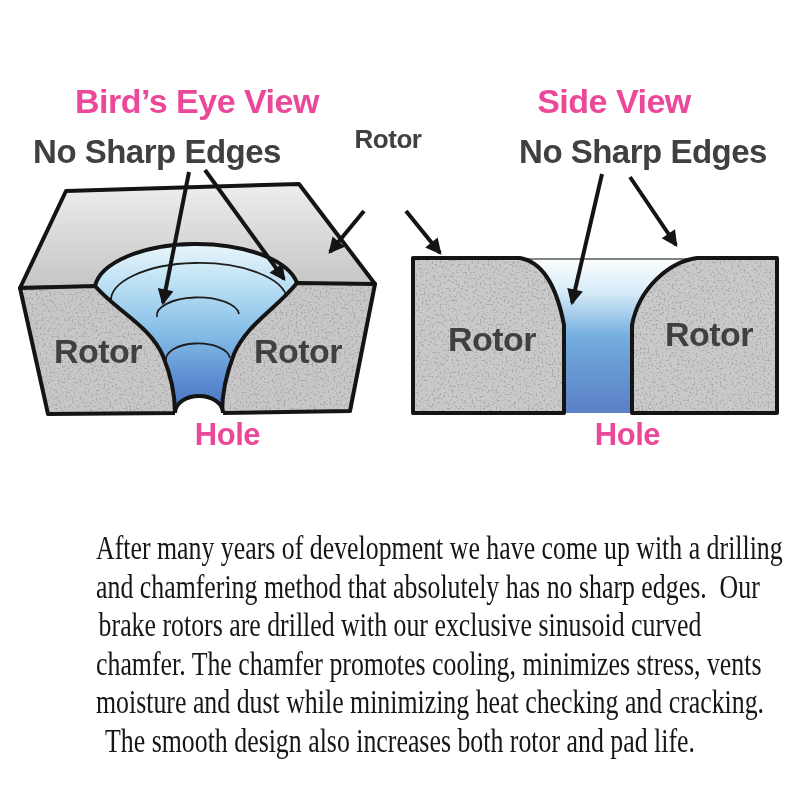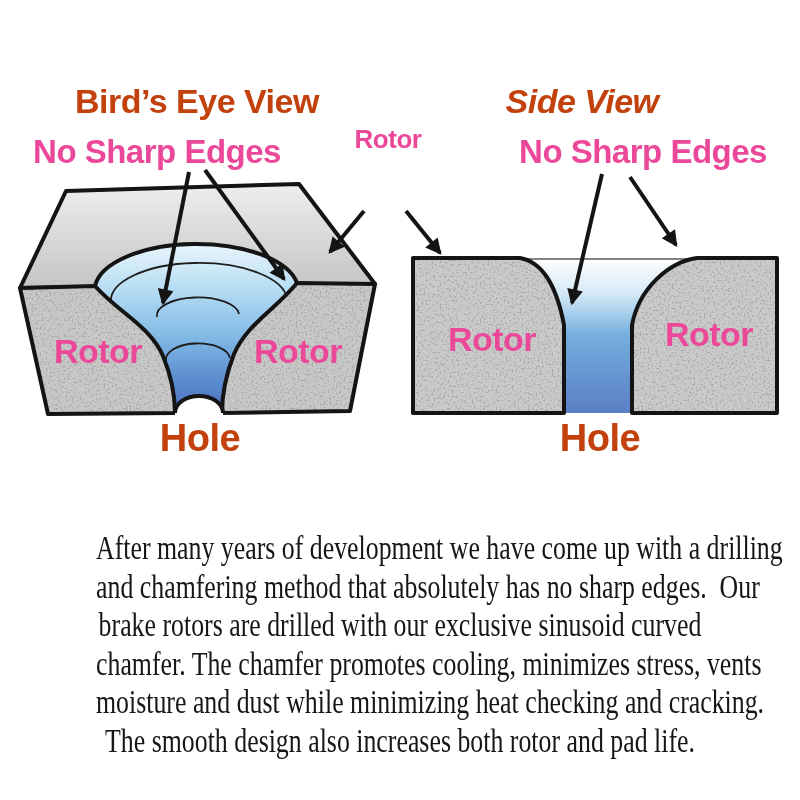--- a/index.html
+++ b/index.html
@@ -1,26 +1,26 @@
 <!DOCTYPE html>
 <html><head>
 <meta charset="utf-8">
 <style>
   html,body{margin:0;padding:0;background:#fff;}
   #canvas{position:relative;width:800px;height:800px;background:#ffffff;overflow:hidden;
           font-family:"Liberation Sans",sans-serif;}
   #diagram-svg{position:absolute;left:0;top:0;}
   .lbl{position:absolute;font-family:"Liberation Sans",sans-serif;font-weight:bold;
-       color:#ec4899;text-align:center;letter-spacing:-0.5px;line-height:1.05;}
-  .red{color:#c2410c;}
+       color:#404040;text-align:center;letter-spacing:-0.5px;line-height:1.05;}
+  .red{color:#ec4899;}
   .view-title{font-size:34px;}
   .nosharp{font-size:33px;}
   .rbs{font-size:26px;line-height:27px;}
   .rotor-lbl{font-size:34px;}
-  .hole-lbl{font-size:38px;}
+  .hole-lbl{font-size:31px;text-align:right;}
   #paragraph{position:absolute;left:0;top:529px;width:800px;text-align:center;
              font-family:"Liberation Serif",serif;font-weight:normal;color:#161616;
              font-size:34px;line-height:38.6px;transform:scaleX(0.76);
              transform-origin:50% 0;}
   #paragraph .pline{white-space:pre;}
 </style>
 </head>
 <body>
 
 <div id="canvas">
@@ -92,21 +92,21 @@
       <path d="M189,172 L163,303" marker-end="url(#ah)"></path>
       <path d="M205,170 L284,279" marker-end="url(#ah)"></path>
       <path d="M364,211 L330,252" marker-end="url(#ah)"></path>
       <path d="M406,211 L440,253" marker-end="url(#ah)"></path>
       <path d="M602,174 L572,303" marker-end="url(#ah)"></path>
       <path d="M630,177 L676,245" marker-end="url(#ah)"></path>
     </g>
   </svg>
 
   <div class="lbl red view-title" style="left:37px;top:84px;width:320px;">Bird’s Eye View</div>
-  <div class="lbl red view-title" style="left:432px;top:84px;width:300px;font-style:italic;">Side View</div>
+  <div class="lbl red view-title" style="left:464px;top:84px;width:300px;">Side View</div>
 
   <div class="lbl nosharp" style="left:7px;top:135px;width:300px;">No Sharp Edges</div>
   <div class="lbl nosharp" style="left:493px;top:135px;width:300px;">No Sharp Edges</div>
 
   <div class="lbl rbs" style="left:308px;top:126px;width:160px;">
     <div>Rotor</div>
   </div>
 
   <div class="lbl rotor-lbl" style="left:38px;top:334px;width:120px;">Rotor</div>
   <div class="lbl rotor-lbl" style="left:238px;top:334px;width:120px;">Rotor</div>

